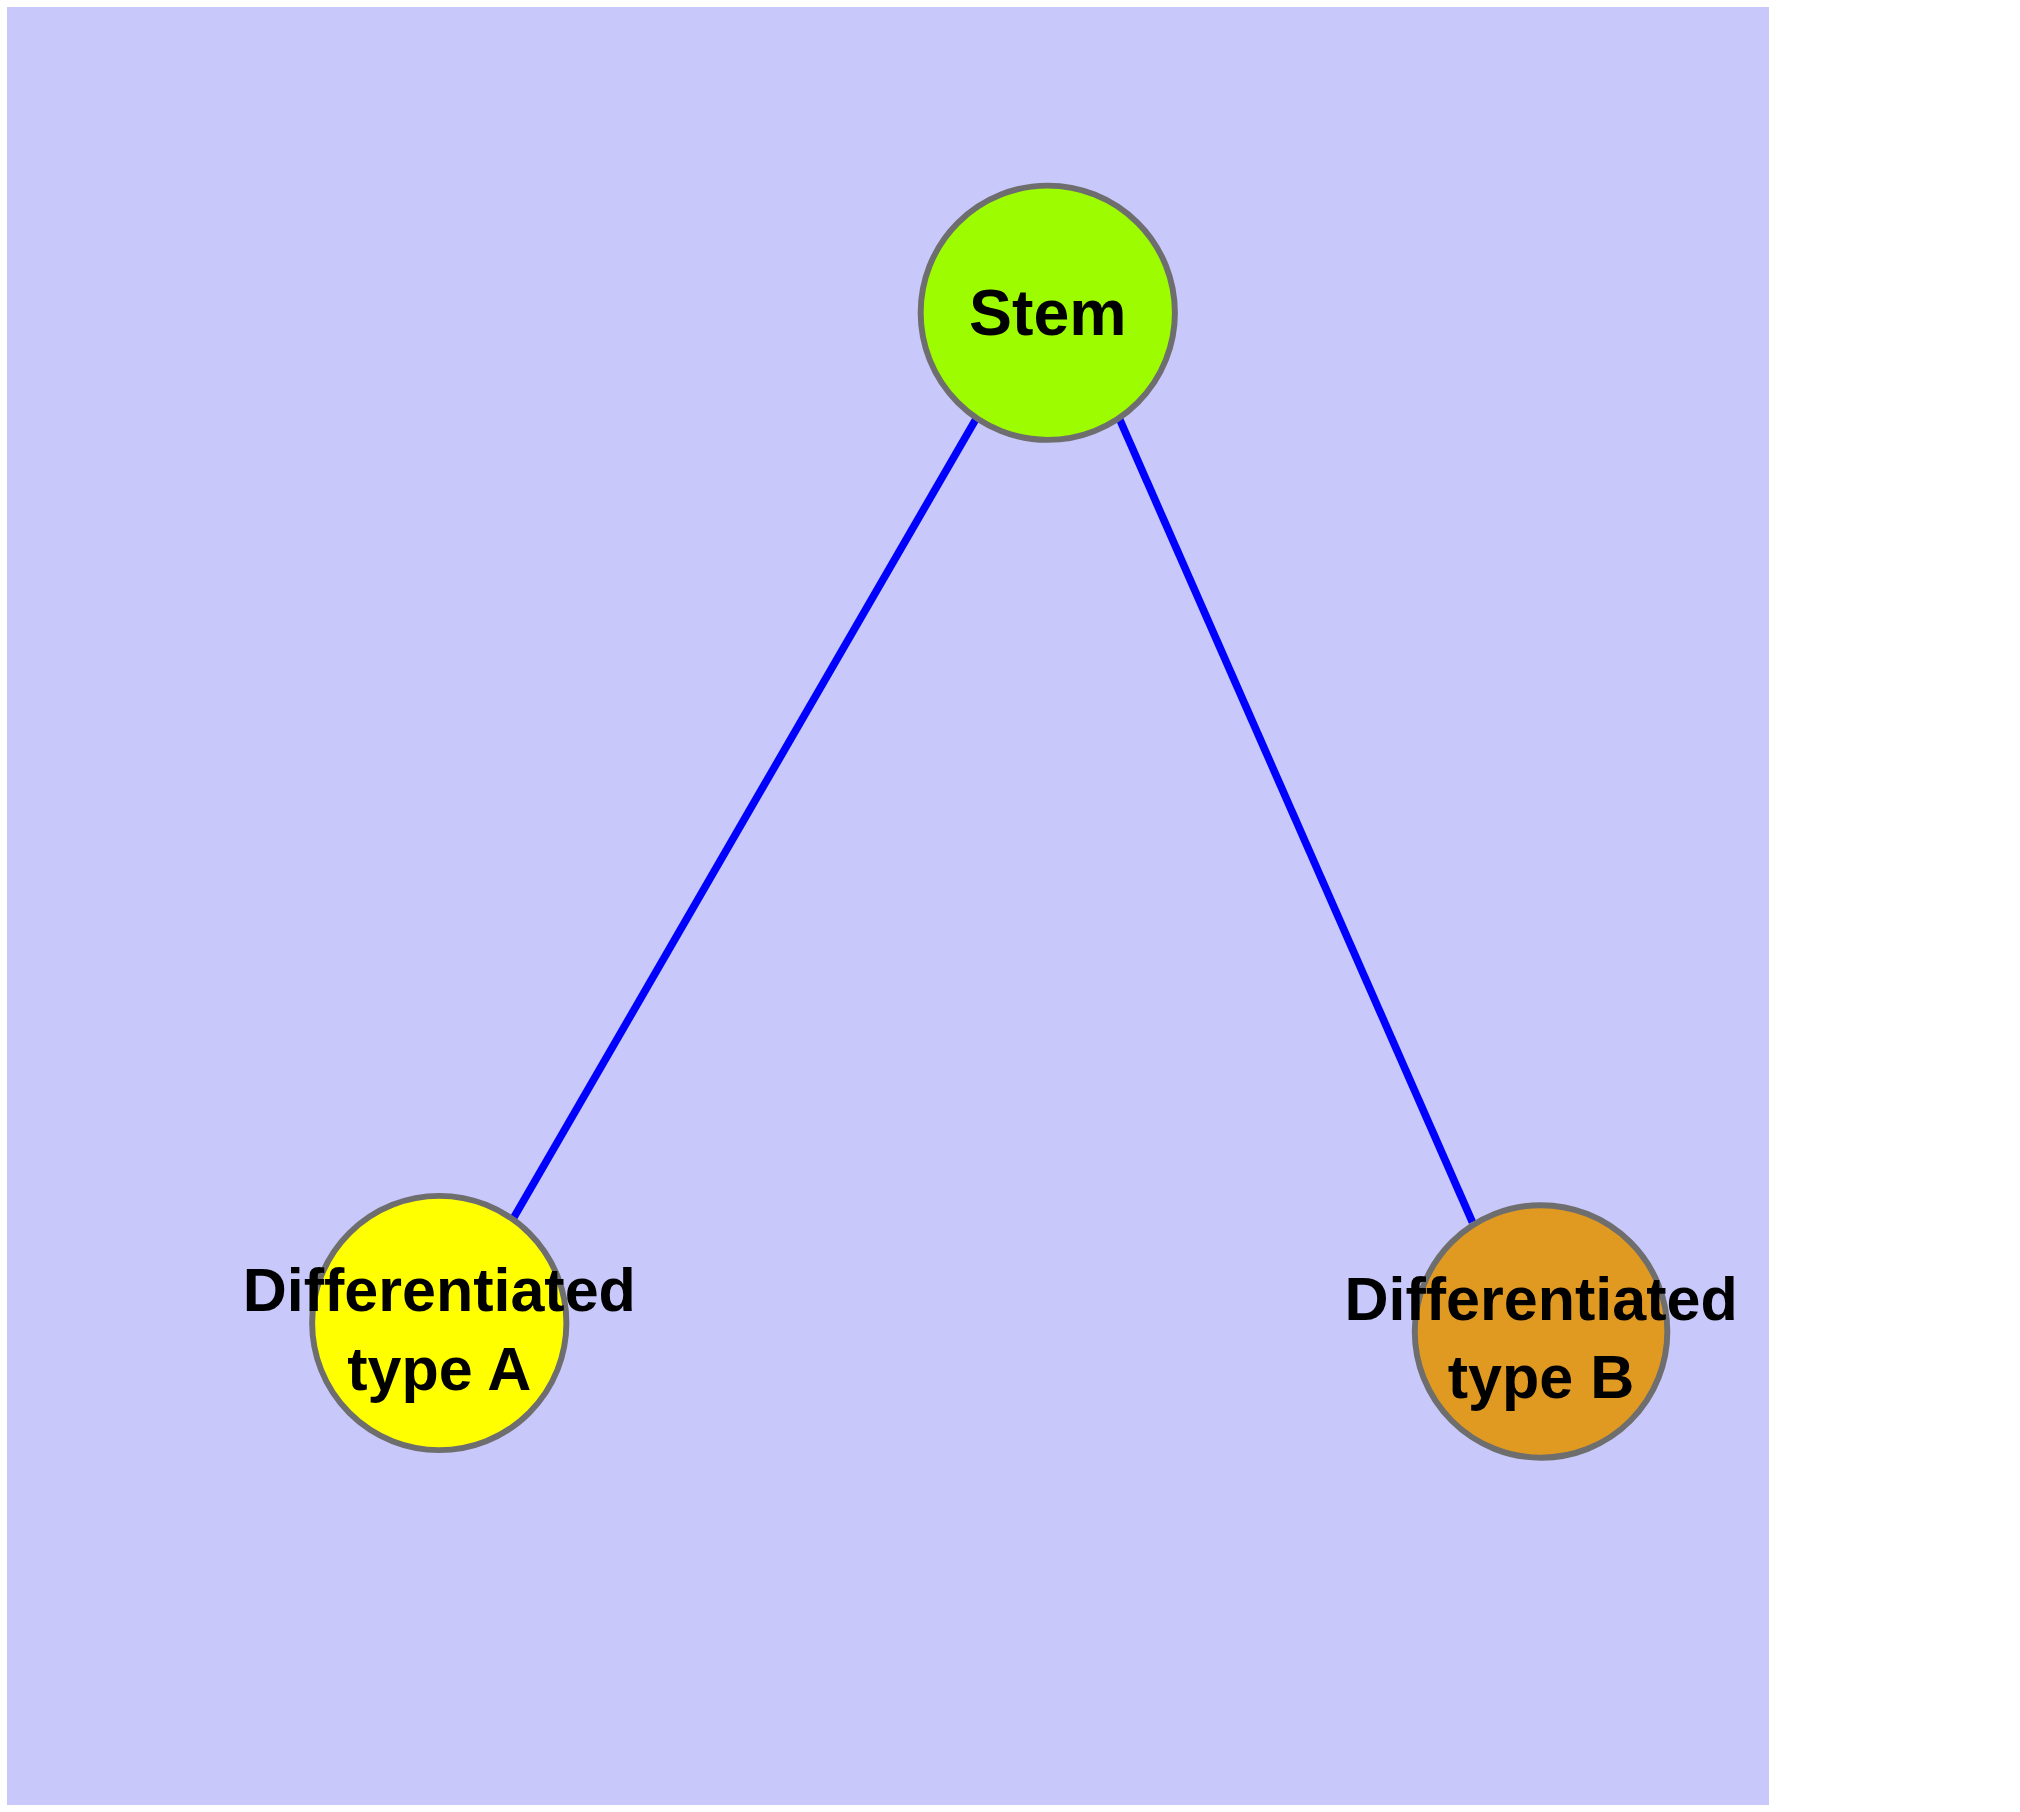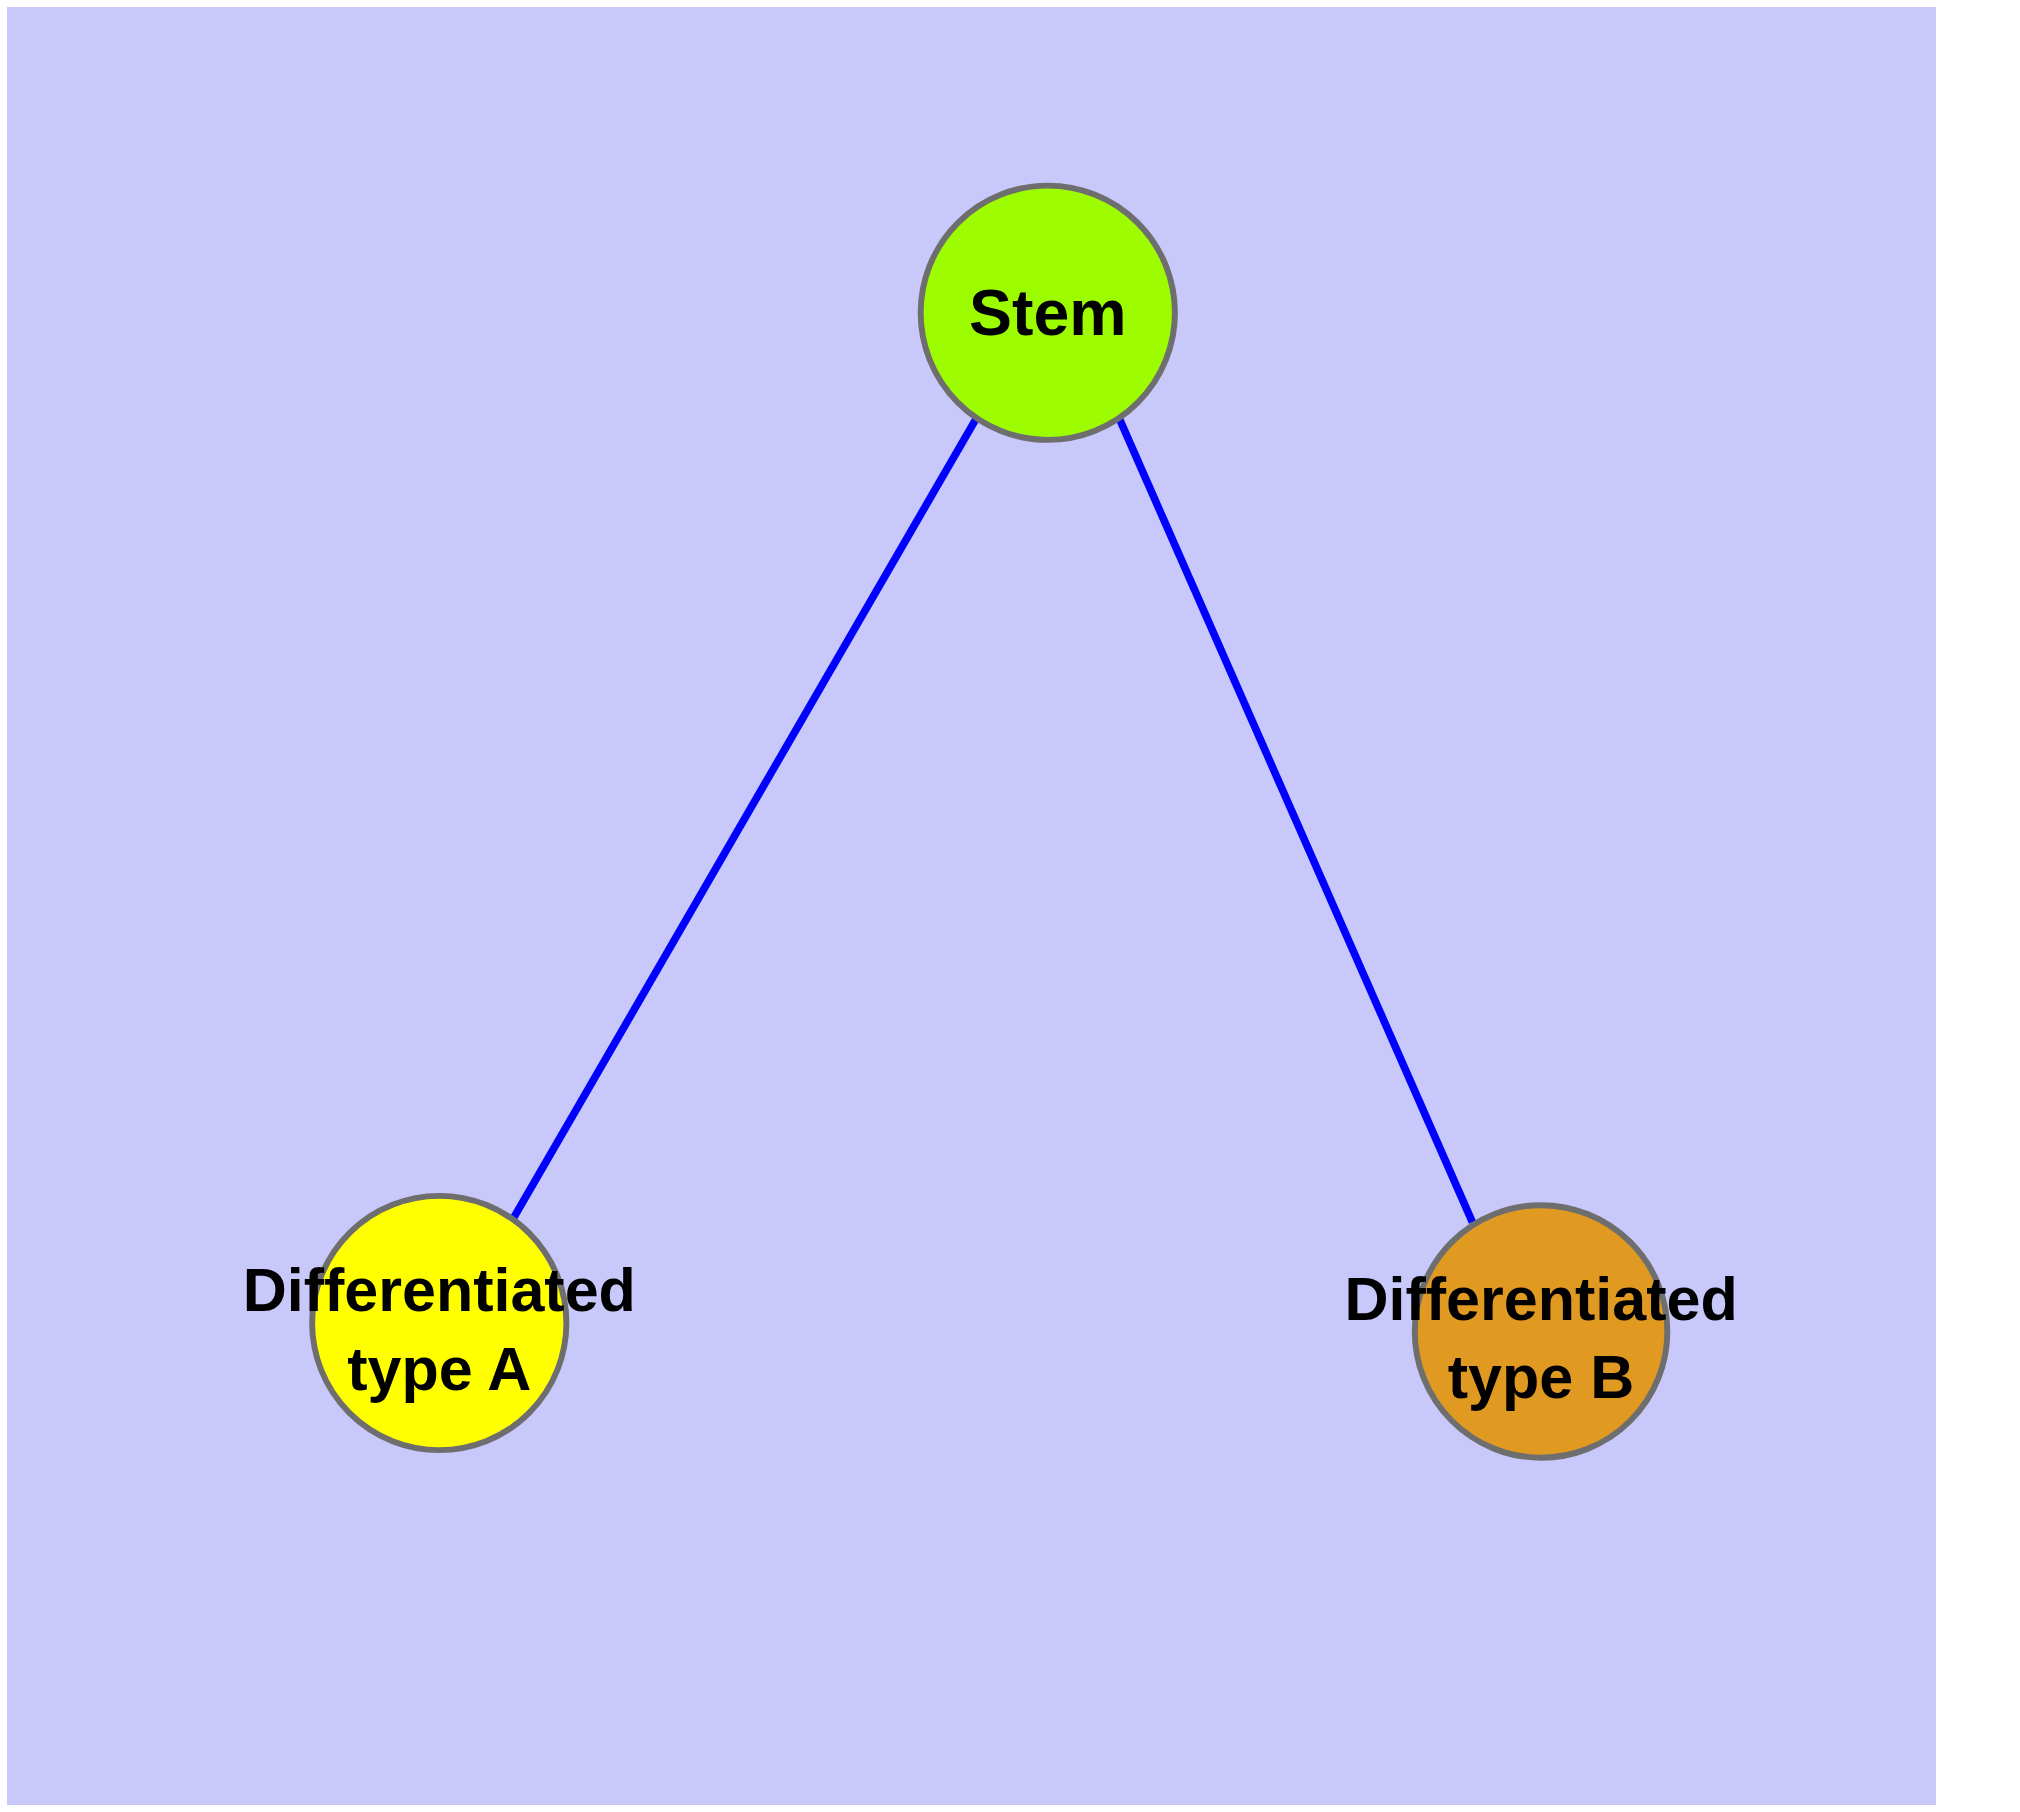--- a/index.html
+++ b/index.html
@@ -8,21 +8,21 @@
     background: #ffffff;
   }
   body {
     width: 2021px;
     height: 1812px;
     overflow: hidden;
     font-family: "Liberation Sans", sans-serif;
   }
   #canvas {
     position: relative;
-    width: 1936px;
+    width: 1769px;
     height: 1812px;
     background: #ffffff;
     overflow: hidden;
   }
   #plot-area {
     position: absolute;
     left: 6.8px;
     top: 6.8px;
     width: 2007px;
     height: 1798px;

